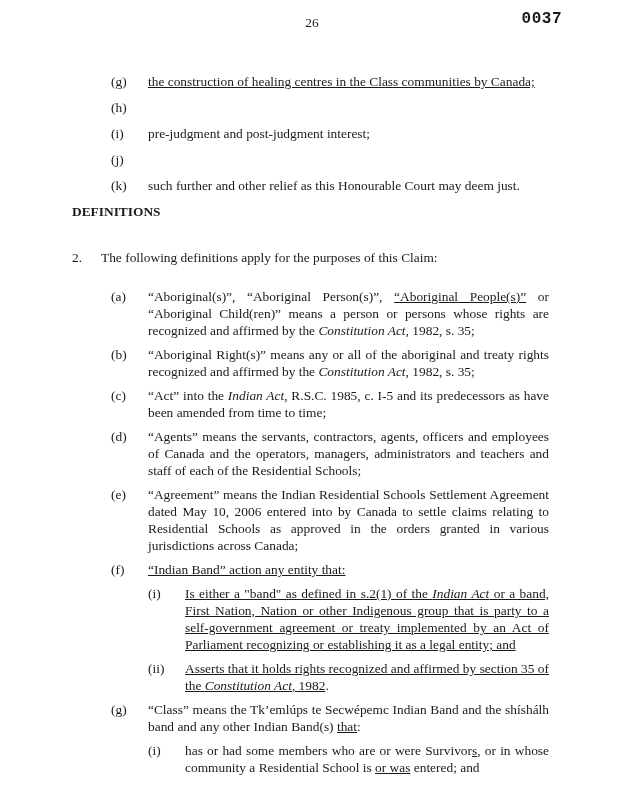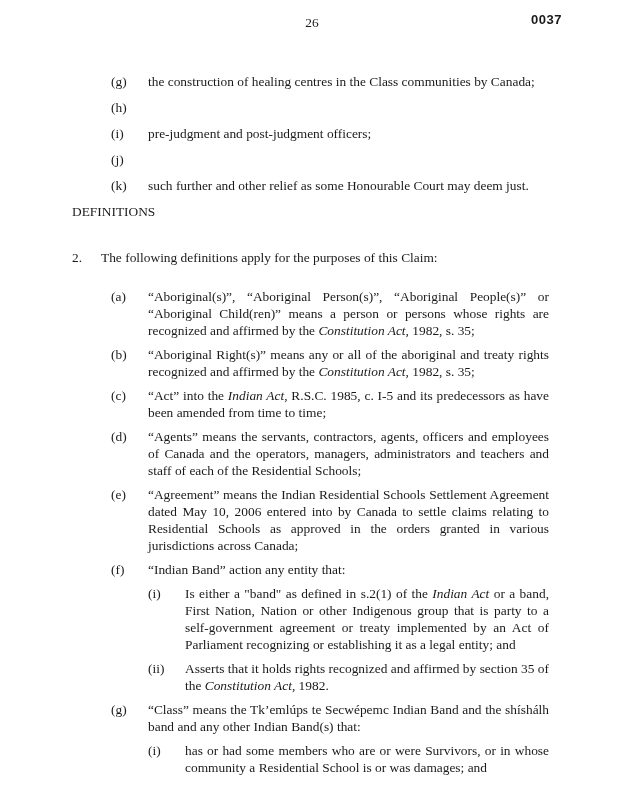--- a/index.html
+++ b/index.html
@@ -15,79 +15,79 @@
     overflow: hidden;
   }
   .page-num {
     padding-top: 14px;
     text-align: center;
   }
   .bates-stamp {
     position: absolute;
     top: 11px;
     right: 62px;
-    font-family: Liberation Sans, sans-serif;
+    font-family: Liberation Mono, monospace;
     font-weight: bold;
-    font-size: 13px;
+    font-size: 16px;
     letter-spacing: 0.5px;
     margin-left: 24px;
   }
   .relief-list { margin-top: 42px; }
   .row {
     display: flex;
     padding-right: 75px;
     margin-bottom: 9px;
   }
   .row.letter { padding-left: 111px; }
   .row.roman  { padding-left: 148px; }
   .row .lbl { flex: none; width: 37px; }
   .row .txt { flex: 1; text-align: justify; }
   .section-heading {
     margin: 0 0 0 72px;
-    font-weight: normal;
+    font-weight: bold;
   }
   .intro-row {
     display: flex;
     margin-top: 29px;
     padding-left: 72px;
     padding-right: 75px;
   }
   .intro-row .lbl { flex: none; width: 29px; }
   .intro-row .txt { flex: 1; }
   .defs-list { margin-top: 22px; }
   .defs-list .row { margin-bottom: 7px; }
-  .u { }
+  .u { text-decoration: underline; }
   .i { font-style: italic; }
 </style>
 </head>
 <body>
 
 <div class="page">
 
   <div class="page-num">26</div>
   <div class="bates-stamp">0037</div>
 
   <div class="relief-list">
     <div class="row letter">
       <span class="lbl">(g)</span>
       <span class="txt"><span class="u">the construction of healing centres in the Class communities by Canada;</span></span>
     </div>
     <div class="row letter">
       <span class="lbl">(h)</span>
     </div>
     <div class="row letter">
       <span class="lbl">(i)</span>
-      <span class="txt"><span>pre-judgment and post-judgment officers;</span></span>
+      <span class="txt"><span>pre-judgment and post-judgment interest;</span></span>
     </div>
     <div class="row letter">
       <span class="lbl">(j)</span>
     </div>
     <div class="row letter">
       <span class="lbl">(k)</span>
-      <span class="txt"><span>such further and other relief as some Honourable Court may deem just.</span></span>
+      <span class="txt"><span>such further and other relief as this Honourable Court may deem just.</span></span>
     </div>
   </div>
 
   <div class="section-heading">DEFINITIONS</div>
 
   <div class="intro-row">
     <span class="lbl">2.</span>
     <span class="txt"><span>The following definitions apply for the purposes of this Claim:</span></span>
   </div>
 
@@ -123,17 +123,17 @@
     <div class="row roman">
       <span class="lbl">(ii)</span>
       <span class="txt"><span class="u">Asserts that it holds rights recognized and affirmed by section 35 of the </span><span class="u i">Constitution Act</span><span class="u">, 1982</span><span>.</span></span>
     </div>
     <div class="row letter">
       <span class="lbl">(g)</span>
       <span class="txt"><span>“Class” means the Tk’emlúps te Secwépemc Indian Band and the shíshálh band and any other Indian Band(s) </span><span class="u">that</span><span>:</span></span>
     </div>
     <div class="row roman">
       <span class="lbl">(i)</span>
-      <span class="txt"><span>has or had some members who are or were Survivor</span><span class="u">s</span><span>, or in whose community a Residential School is </span><span class="u">or was</span><span> damages; and</span></span>
+      <span class="txt"><span>has or had some members who are or were Survivor</span><span class="u">s</span><span>, or in whose community a Residential School is </span><span class="u">or was</span><span> entered; and</span></span>
     </div>
   </div>
 
 </div>
 
 </body></html>

